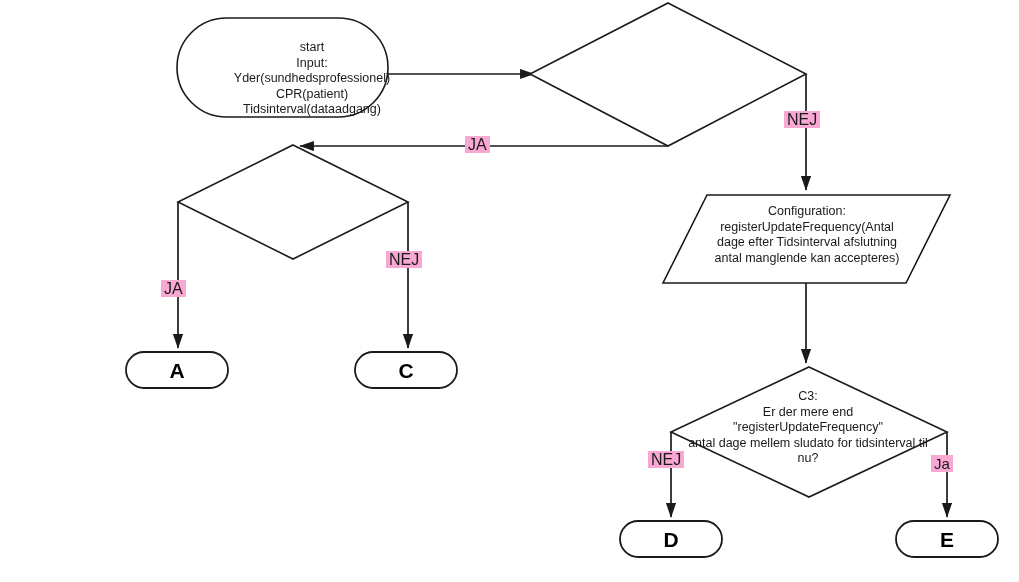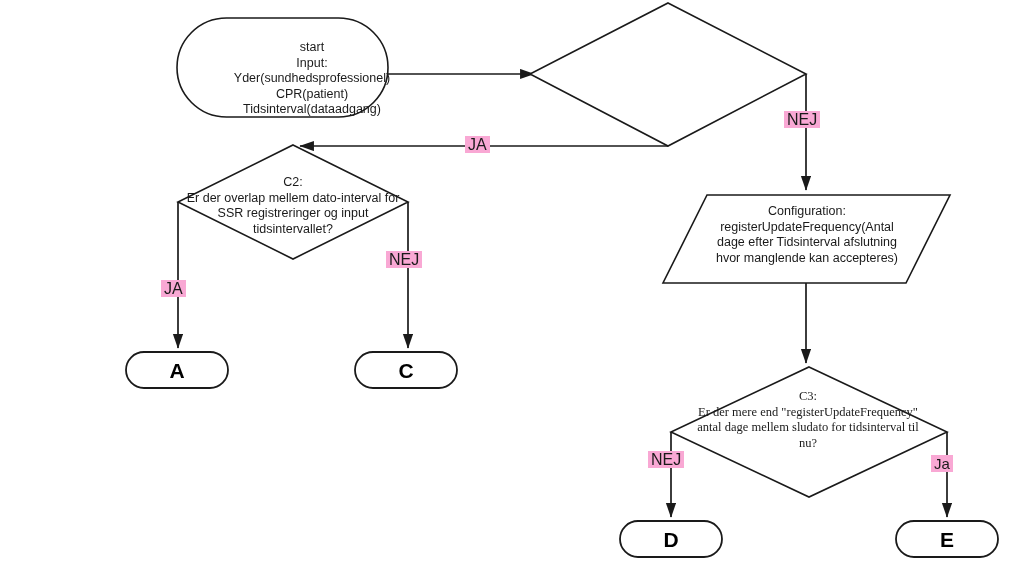--- a/index.html
+++ b/index.html
@@ -119,31 +119,27 @@
     <rect class="terminal-outline" x="896" y="521" width="102" height="36" rx="18" ry="18"></rect>
   </svg>
 
   <div class="node-text" style="left:196px; top:40px; width:232px;">start
 Input:
 Yder(sundhedsprofessionel)
 CPR(patient)
 Tidsinterval(dataadgang)</div>
 
 
-  <div class="node-text" style="left:176px; top:175px; width:234px;">C2:
-Er der overlap mellem dato-interval for
-SSR registreringer og input
-tidsintervallet?</div>
 
   <div class="node-text" style="left:690px; top:204px; width:234px;">Configuration:
 registerUpdateFrequency(Antal
 dage efter Tidsinterval afslutning
-hvor manglende kan accepteres)</div>
+antal manglende kan accepteres)</div>
 
-  <div class="node-text" style="left:688px; top:389px; width:240px;font-family:Liberation Serif, serif;">C3:
+  <div class="node-text" style="left:688px; top:389px; width:240px;">C3:
 Er der mere end "registerUpdateFrequency"
 antal dage mellem sludato for tidsinterval til
 nu?</div>
 
   <div class="terminal-text" style="left:126px; top:360px; width:102px;">A</div>
 
   <div class="terminal-text" style="left:355px; top:360px; width:102px;">C</div>
 
   <div class="terminal-text" style="left:620px; top:529px; width:102px;">D</div>
 

